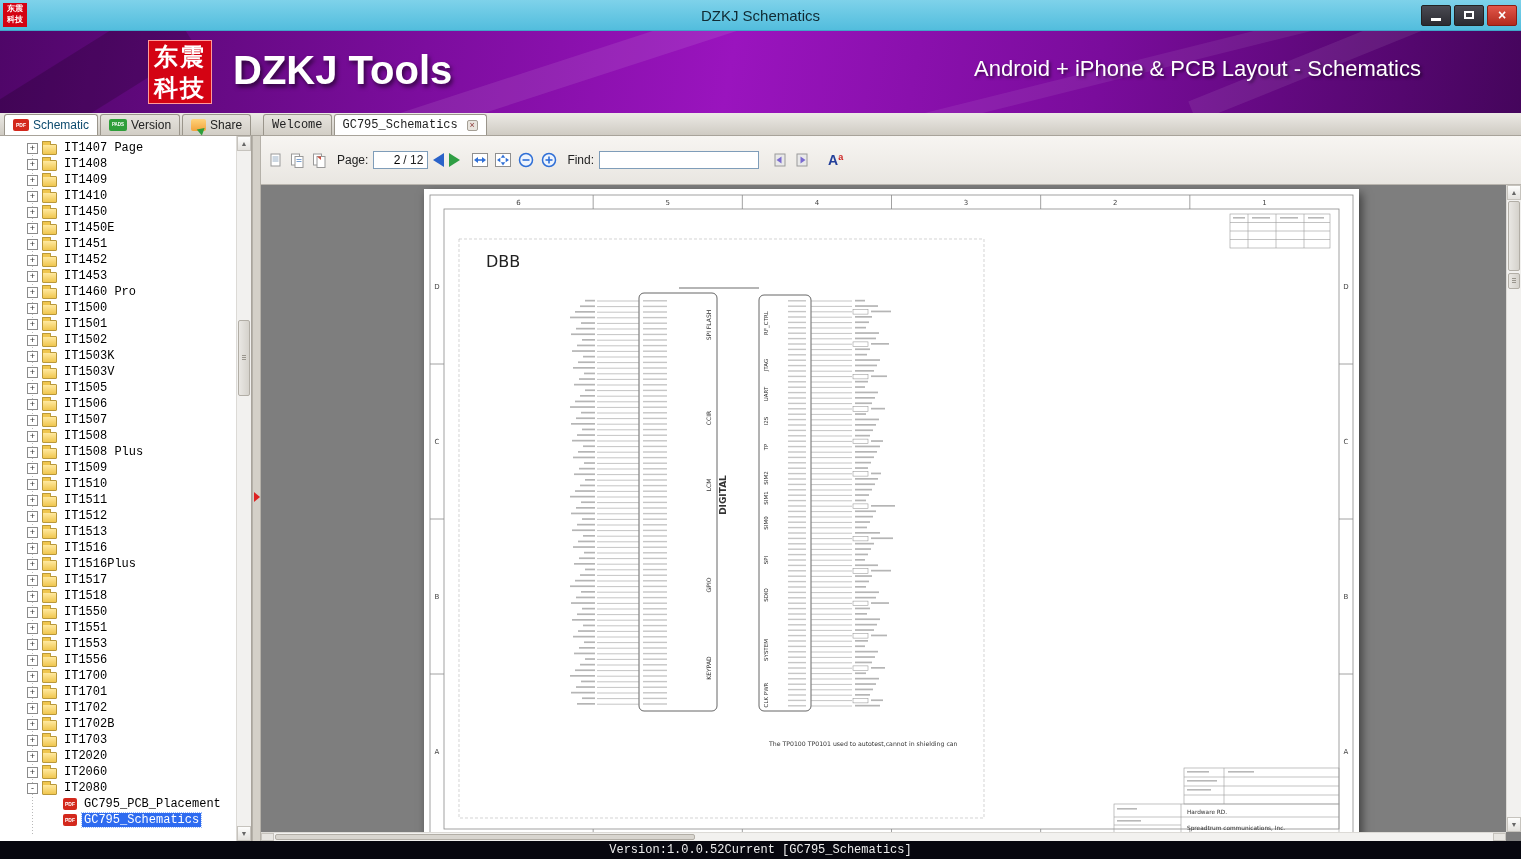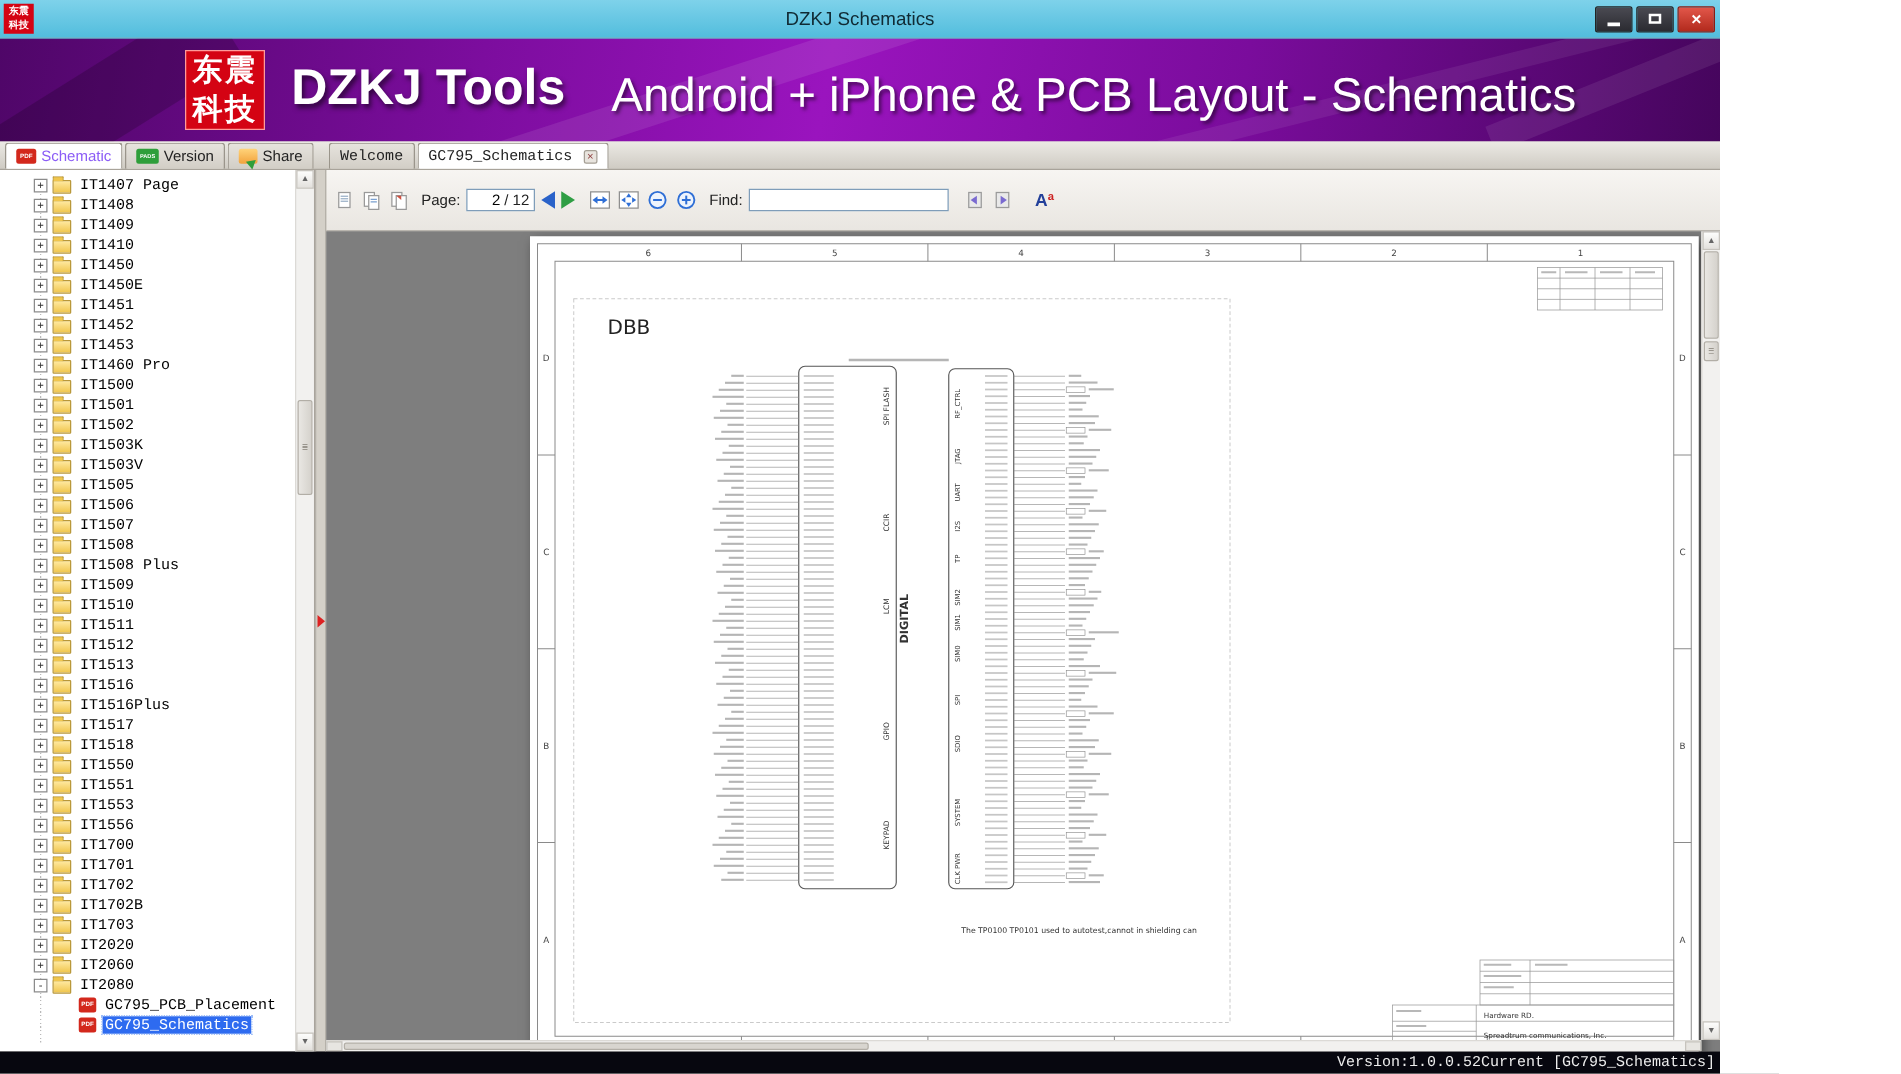--- a/index.html
+++ b/index.html
@@ -1,17 +1,17 @@
 <!DOCTYPE html>
 <html><head>
 <meta charset="utf-8">
 <style>
   *{margin:0;padding:0;box-sizing:border-box}
   html,body{width:1521px;height:859px;overflow:hidden;font-family:"Liberation Sans",sans-serif;font-size:12px}
-  .window{width:1376px;height:859px;display:flex;flex-direction:column;background:#d4d0c8}
+  .window{width:1521px;height:859px;display:flex;flex-direction:column;background:#d4d0c8}
 
   
   .titlebar{flex:0 0 31px;background:linear-gradient(#7ed2ea,#52bddd);display:flex;align-items:center;position:relative;border-bottom:1px solid #3fa6c8}
   .app-mini-logo{width:24px;height:24px;margin-left:3px;background:#d40313;color:#fff;font-size:8px;line-height:11px;font-weight:bold;text-align:center;overflow:hidden;z-index:2}
   .title-text{position:absolute;left:0;right:0;text-align:center;font-size:15px;color:#102a33}
   .win-controls{margin-left:auto;display:flex;gap:3px;padding-right:4px;z-index:2}
   .win-btn{width:30px;height:21px;border-radius:2px;display:flex;align-items:center;justify-content:center;cursor:pointer}
   .win-btn.dark{background:linear-gradient(#4a4a52,#2b2b31);border:1px solid #222}
   .win-btn.red{background:linear-gradient(#e2574a,#b22a1d);border:1px solid #8c1d13}
   .glyph-min{width:10px;height:3px;background:#fff;margin-top:8px}
@@ -20,28 +20,28 @@
 
   
   .banner{flex:0 0 82px;position:relative;overflow:hidden;background:linear-gradient(100deg,#4f0668 0%,#7c0d9e 28%,#9a14be 48%,#7a0c9c 72%,#45055c 100%)}
   .streak{position:absolute;background:rgba(255,255,255,.09)}
   .s1{width:500px;height:26px;left:380px;top:8px;transform:rotate(-18deg)}
   .s2{width:700px;height:14px;left:720px;top:46px;transform:rotate(-14deg);background:rgba(255,255,255,.07)}
   .s3{width:260px;height:60px;left:-60px;top:30px;transform:rotate(-32deg);background:rgba(0,0,0,.18)}
   .s4{width:340px;height:22px;left:1180px;top:6px;transform:rotate(-22deg);background:rgba(255,255,255,.08)}
   .banner-logo{position:absolute;left:148px;top:9px;width:64px;height:64px;background:#d40313;border:1px solid #ff9a9a;color:#fff;font-weight:bold;font-size:24px;line-height:31px;text-align:center;letter-spacing:2px}
   .brand{position:absolute;left:233px;top:17px;font-size:40px;font-weight:bold;color:#fff;text-shadow:2px 3px 4px rgba(0,0,0,.55)}
-  .tagline{position:absolute;right:115px;top:25px;font-size:38px;color:#fff;text-shadow:2px 2px 3px rgba(0,0,0,.5)}
+  .tagline{position:absolute;right:100px;top:25px;font-size:22px;color:#fff;text-shadow:2px 2px 3px rgba(0,0,0,.5)}
 
   
   .tabbar{flex:0 0 23px;background:linear-gradient(#eceae5,#cfcbc3);border-bottom:1px solid #a8a39a;display:flex;align-items:flex-end;padding-left:4px}
   .tab{height:21px;display:flex;align-items:center;gap:4px;padding:0 8px;border:1px solid #9a958b;border-bottom:none;border-radius:3px 3px 0 0;margin-right:2px;background:linear-gradient(#e6e3dd,#d2cec6);cursor:pointer;white-space:nowrap}
   .tab.active{background:#fff}
   .tab .lbl{font-size:12px;color:#222}
-  .tab.schem .lbl{color:#8b5cf6}
+  .tab.schem .lbl{color:#0c4a6e}
   .doc-tabs{margin-left:10px;display:flex;align-items:flex-end}
   .doc-tabs .lbl{font-family:"Liberation Mono",monospace;font-size:12px}
   .tabclose{width:11px;height:11px;margin-left:5px;background:#e8e4de;border:1px solid #a59f95;border-radius:2px;color:#8b3a3a;font-size:9px;line-height:9px;text-align:center;cursor:pointer}
   .badge{display:inline-block;border-radius:2px;color:#fff;font-weight:bold;text-align:center;font-family:"Liberation Sans",sans-serif}
   .pdf-badge{width:16px;height:12px;background:#d3281c;font-size:5px;line-height:12px}
   .pads-badge{width:18px;height:12px;background:#2e9e3a;font-size:4.5px;line-height:12px}
   .share-badge{width:15px;height:12px;background:linear-gradient(#ffd37a,#f2a33c);position:relative;border-radius:2px}
   .share-badge::after{content:"";position:absolute;right:-3px;bottom:-2px;border:4px solid transparent;border-left:7px solid #2e9e3a;transform:rotate(-40deg)}
 
   
@@ -90,21 +90,21 @@
   .font-icon{cursor:pointer;margin-left:12px}
   .font-icon .big{font-size:14px;font-weight:bold;color:#23409a}
   .font-icon .small{font-size:9px;font-weight:bold;color:#c22;vertical-align:super}
 
   
   .viewer{flex:1;background:#7e7e7e;position:relative;overflow:hidden}
   .page{position:absolute;left:163px;top:4px;width:935px;height:660px;background:#fff;box-shadow:3px 4px 9px rgba(0,0,0,.5)}
   .page svg{display:block;width:935px;height:660px}
 
   
-  .statusbar{flex:0 0 18px;background:#07070f;color:#ececec;font-family:"Liberation Mono",monospace;font-size:12px;line-height:18px;display:flex;justify-content:flex-end;padding:0 4px}
+  .statusbar{flex:0 0 18px;background:#07070f;color:#ececec;font-family:"Liberation Mono",monospace;font-size:12px;line-height:18px;display:flex;justify-content:center;padding:0 4px}
 </style>
 </head>
 <body>
 
 <div class="window">
 
   <div class="titlebar">
     <div class="app-mini-logo">
       <div>东震</div>
       <div>科技</div>

